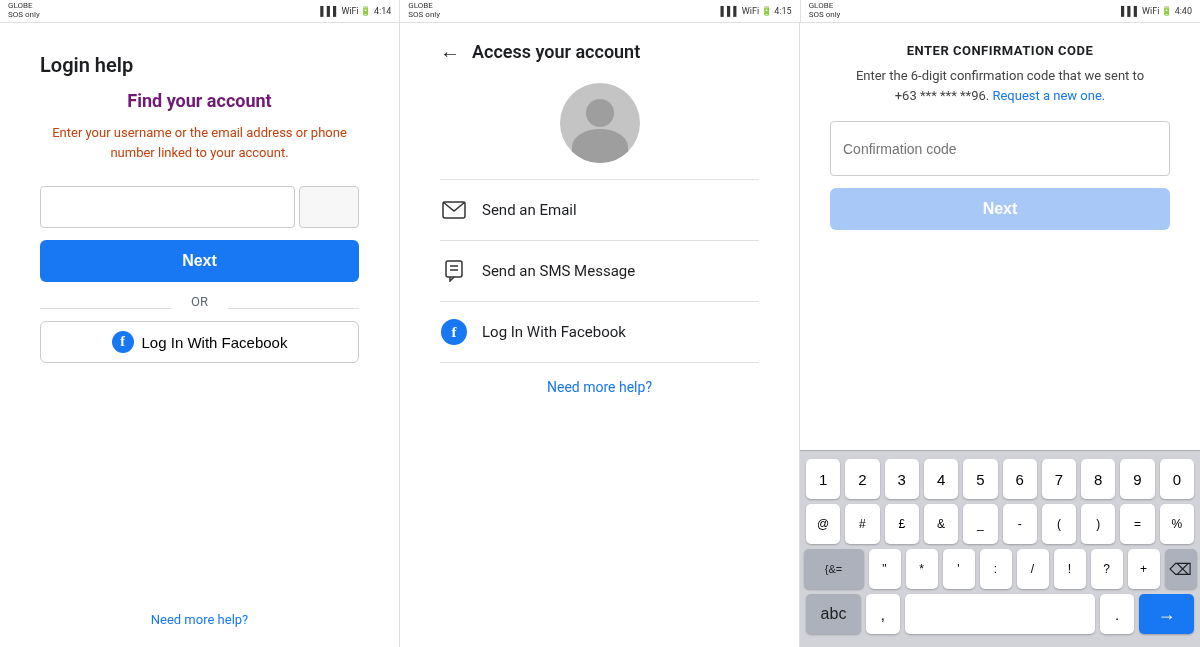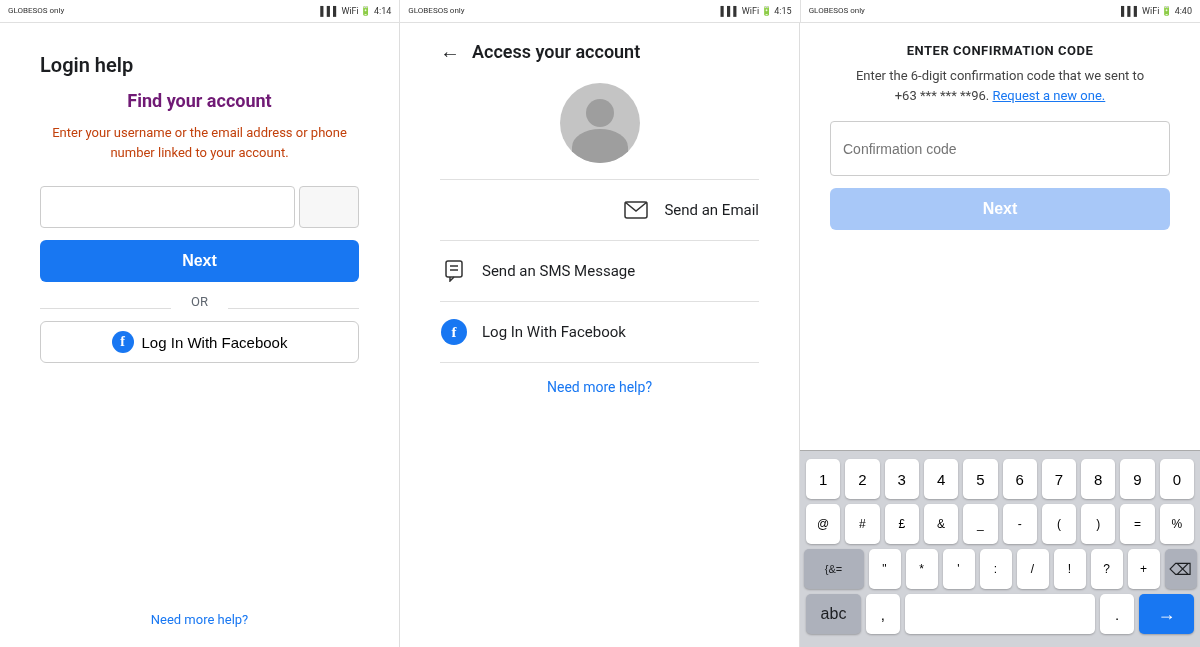--- a/index.html
+++ b/index.html
@@ -24,21 +24,21 @@
       flex: 1;
       display: flex;
       align-items: center;
       justify-content: space-between;
       padding: 0 8px;
       font-size: 9px;
       color: #333;
       border-right: 1px solid #e0e0e0;
     }
     .status-bar:last-child { border-right: none; }
-    .status-left { display: flex; line-height: 1.1; }
+    .status-left { display: flex; flex-direction: column; line-height: 1.1; }
     .status-right { display: flex; align-items: center; gap: 2px; font-size: 9px; }
 
     
     .panels {
       display: flex;
       flex: 1;
       border-top: 1px solid #e0e0e0;
     }
 
     
@@ -219,21 +219,21 @@
       width: 100%;
     }
     .option-item {
       display: flex;
       align-items: center;
       gap: 14px;
       padding: 16px 0;
       border-bottom: 1px solid #e0e0e0;
       cursor: pointer;
     }
-    .option-item:first-child { border-top: 1px solid #e0e0e0; justify-content: flex-end; }
+    .option-item:first-child { border-top: 1px solid #e0e0e0; }
     .option-icon {
       width: 28px;
       height: 28px;
       display: flex;
       align-items: center;
       justify-content: center;
     }
     .option-label {
       font-size: 15px;
       color: #1c1e21;
@@ -263,21 +263,21 @@
       margin-bottom: 8px;
       letter-spacing: 0.5px;
     }
     .confirm-desc {
       font-size: 13px;
       color: #444;
       text-align: center;
       line-height: 1.5;
       margin-bottom: 16px;
     }
-    .confirm-link { color: #1877f2; cursor: pointer; text-decoration: underline; }
+    .confirm-link { color: #1877f2; cursor: pointer; }
     .confirm-input {
       width: 100%;
       height: 55px;
       border: 1px solid #ccc;
       border-radius: 4px;
       padding: 0 12px;
       font-size: 14px;
       color: #888;
       margin-bottom: 12px;
       outline: none;

